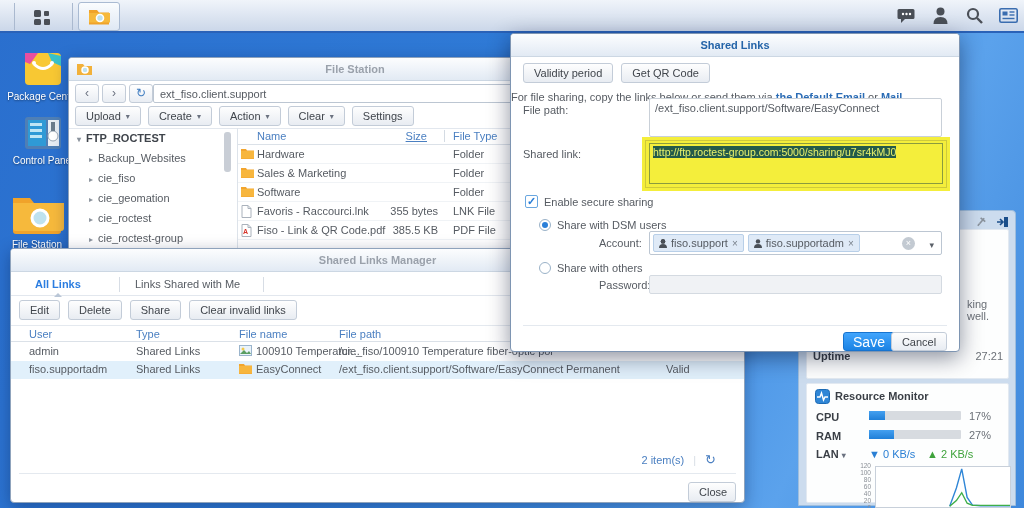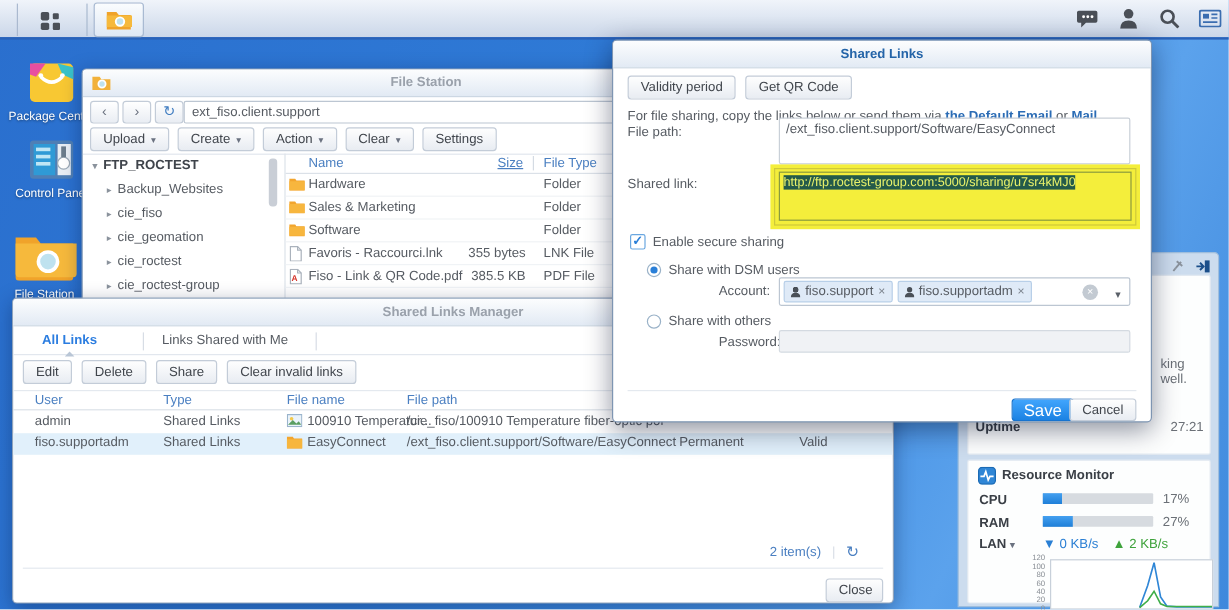--- a/index.html
+++ b/index.html
@@ -40,21 +40,21 @@
   .fs-toolbar { position:absolute; left:6px; top:48px; display:flex; gap:7px; }
   .tree { position:absolute; left:6px; top:71px; width:158px; }
   .tree .root { font-weight:bold; color:#3f444b; padding:3px 0 4px 2px; cursor:pointer; }
   .tree .item { padding:4px 0 4px 14px; cursor:pointer; }
   .tree .arr { color:#8a929c; font-size:8px; margin-right:5px; }
   .fs-scroll { position:absolute; left:155px; top:74px; width:7px; height:40px; background:#c9ced6; border-radius:3px; cursor:pointer; }
   .fs-div { position:absolute; left:168px; top:70px; bottom:0; width:1px; background:#dde3ea; }
   .fs-list { position:absolute; left:169px; top:70px; right:0; bottom:0; }
   .fs-head { height:17px; border-bottom:1px solid #dbe1e8; position:relative; color:#4a7fc1; }
   .fs-head .c1 { position:absolute; left:19px; top:2px; }
-  .fs-head .c2 { position:absolute; left:129px; width:69px; text-align:right; top:2px;text-decoration:underline; }
+  .fs-head .c2 { position:absolute; left:120px; width:69px; text-align:right; top:2px;text-decoration:underline; }
   .fs-head .vline { position:absolute; left:206px; top:2px; bottom:2px; width:1px; background:#d4dbe3; }
   .fs-head .c3 { position:absolute; left:215px; top:2px; }
   .frow { height:19px; position:relative; border-bottom:1px solid #f0f3f6; cursor:pointer; }
   .frow .ic { position:absolute; left:3px; top:3px; }
   .frow .nm { position:absolute; left:19px; top:3px; }
   .frow .sz { position:absolute; left:100px; width:100px; top:3px; text-align:right; }
   .frow .tp { position:absolute; left:215px; top:3px; }
 
   
   .slm-tabs { position:absolute; left:0; top:24px; width:100%; height:23px; border-bottom:1px solid #e2e7ee; }
@@ -72,21 +72,21 @@
   .cUser{left:18px;} .cType{left:125px;} .cFn{left:228px;} .cFnTxt{left:245px;} .cFp{left:328px;} .cExp{left:555px;} .cSt{left:655px;}
   .slm-foot { position:absolute; right:28px; top:203px; color:#4a7fc1; display:flex; gap:9px; align-items:center; }
   .slm-line { position:absolute; left:8px; right:8px; top:224px; height:1px; background:#e4e9ef; }
   .slm-close { position:absolute; right:8px; top:233px; }
 
   
   .dlg { position:absolute; left:510px; top:33px; width:450px; height:319px; background:#fff;
     border:1px solid #7e95b2; border-radius:4px; box-shadow:0 6px 22px rgba(0,10,40,.45); z-index:40; overflow:hidden; }
   .dlg .titlebar .t { color:#2464a8; }
   .dlg-row-btns { position:absolute; left:12px; top:29px; display:flex; gap:8px; }
-  .dlg-info { position:absolute; left:12px; top:57px; width:430px; }
+  .dlg-info { position:absolute; left:0; top:57px; width:430px; }
   .blue-link { color:#2b6cb5; font-weight:bold; cursor:pointer; }
   .dlg-lbl { position:absolute; left:12px; }
   .dlg-lbl2 { position:absolute; left:88px; }
   .ta { position:absolute; left:138px; width:293px; border:1px solid #c9d0d8; border-radius:2px; padding:3px 5px; background:#fff; }
   .hl-wrap { position:absolute; left:134px; top:106px; width:302px; height:48px; background:#f4ee3b; border:1px solid #cfc93a; box-shadow:0 0 0 3px #f4ee3b; }
   .hl-inner { position:absolute; left:3px; top:2px; right:3px; bottom:3px; border:1px solid #8a9a3e; padding:2px 3px; }
   .hl-sel { background:#245a4a; color:#e9f26a; font-size:10.5px; }
   .chk { position:absolute; left:14px; width:13px; height:13px; border:1px solid #6aa7e0; border-radius:2px; background:#fff;
     color:#2a7fd8; font-weight:bold; font-size:11px; line-height:11px; text-align:center; cursor:pointer; }
   .radio { position:absolute; left:28px; width:12px; height:12px; border:1px solid #9ab2c8; border-radius:50%; background:#fff; cursor:pointer; }

